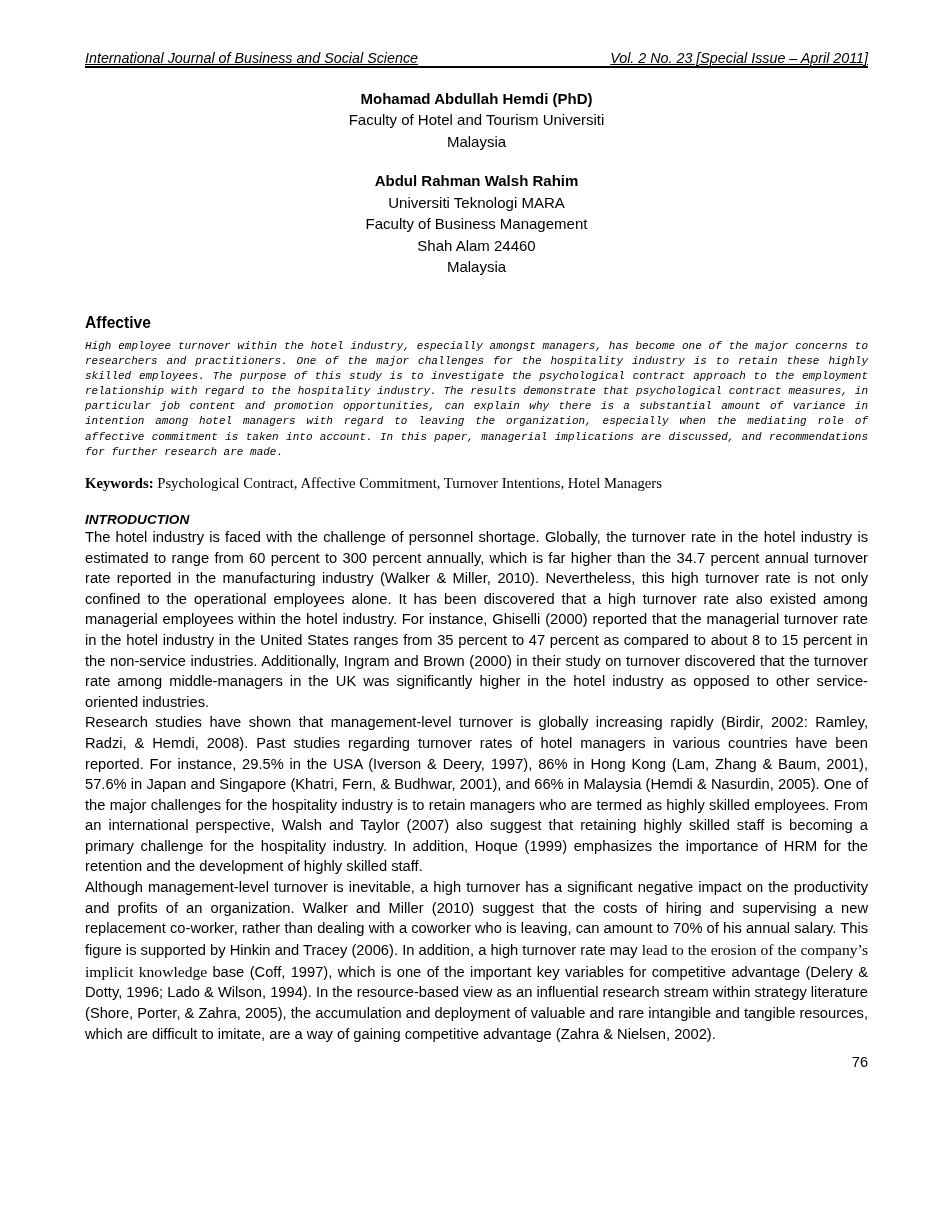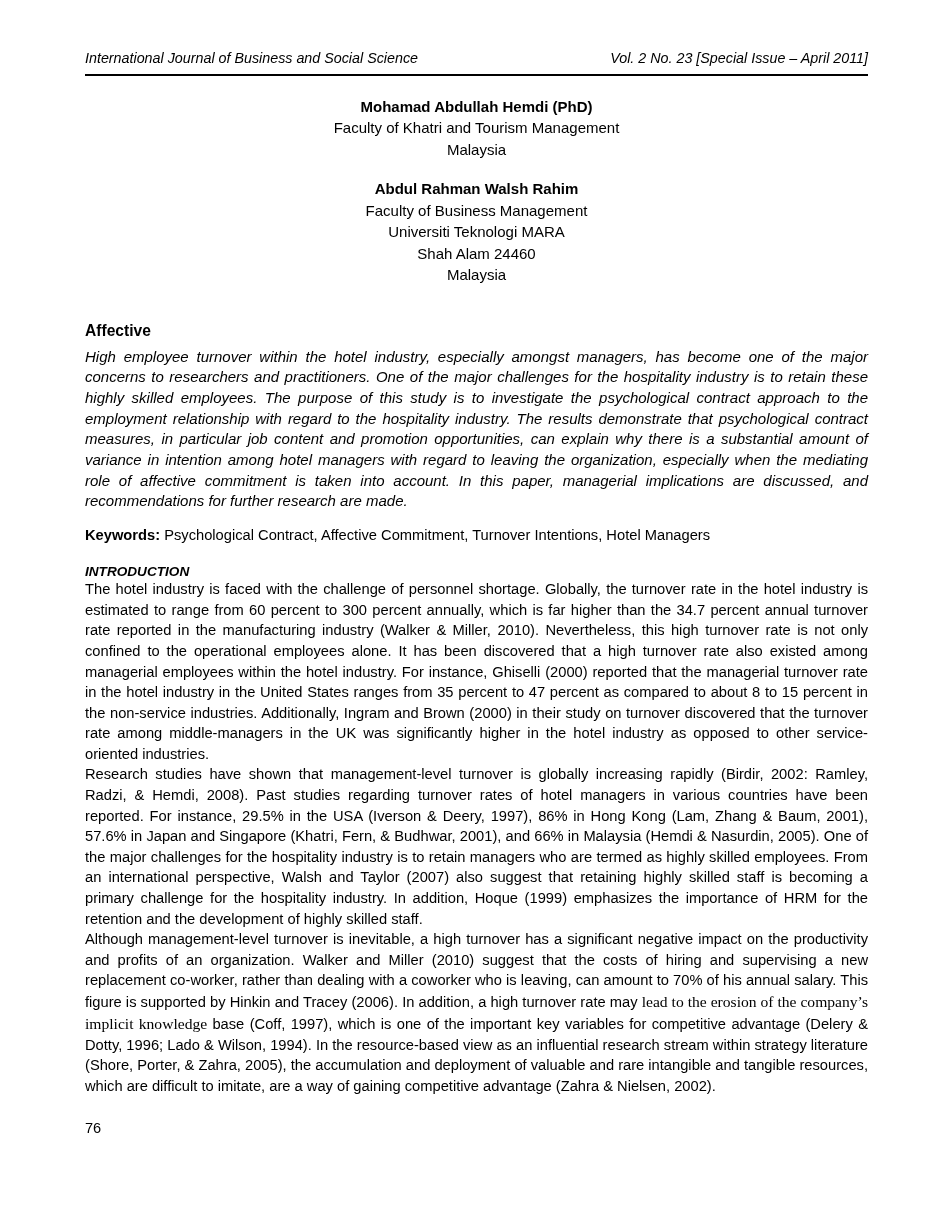--- a/index.html
+++ b/index.html
@@ -18,21 +18,22 @@
     font-family: "Liberation Sans", sans-serif;
   }
   .journal-header {
     display: flex;
     justify-content: space-between;
     align-items: baseline;
     font-style: italic;
     font-weight: bold;
     font-size: 14.3px;
     border-bottom: 2px solid #000;
-    padding-bottom: 8px;
+    padding-bottom: 0;
+    text-decoration: underline;
   }
   .journal-header span { font-weight: normal; font-style: italic; }
   .paper-title {
     margin: 22px 30px 0 30px;
     text-align: center;
     font-size: 17.6px;
     font-weight: bold;
     line-height: 1.45;
   }
   .authors { margin-top: 20px; text-align: center; }
@@ -40,72 +41,75 @@
   .author-block:first-child { margin-top: 4px; }
   .author-name { font-weight: bold; }
   .abstract-heading {
     margin: 36px 0 0 0;
     font-size: 15.6px;
     font-weight: bold;
   }
   .abstract-text {
     margin: 7px 0 12px 0;
     font-style: italic;
-    font-size: 15px;
+    font-size: 11px;
     line-height: 1.38;
     text-align: justify;
+    font-family: Liberation Mono, monospace;
   }
   .keywords-line {
     margin: 13px 0 0 0;
     font-size: 14.7px;
     line-height: 1.38;
+    font-family: Liberation Serif, serif;
   }
   .keywords-label { font-weight: bold; }
   .intro-heading {
     margin: 19px 0 0 0;
     font-size: 13.6px;
     font-weight: bold;
     font-style: italic;
   }
   .body-para {
     margin: 0 0 0 0;
     font-size: 14.7px;
     line-height: 1.40;
     text-align: justify;
   }
   .serif-inline {
     font-family: "Liberation Serif", serif;
     font-size: 15.6px;
   }
   .page-number {
-    margin-top: 24px;
+    margin-top: 10px;
     font-size: 14.6px;
+    text-align: right;
   }
 </style>
 </head>
 <body>
 
 <div class="page">
 
   <div class="journal-header">
     <span>International Journal of Business and Social Science</span>
     <span>Vol. 2 No. 23 [Special Issue – April 2011]</span>
   </div>
 
 
   <div class="authors">
     <div class="author-block">
       <div class="author-name">Mohamad Abdullah Hemdi (PhD)</div>
-      <div>Faculty of Khatri and Tourism Management</div>
+      <div>Faculty of Hotel and Tourism Universiti</div>
       <div>Malaysia</div>
     </div>
     <div class="author-block">
       <div class="author-name">Abdul Rahman Walsh Rahim</div>
+      <div>Universiti Teknologi MARA</div>
       <div>Faculty of Business Management</div>
-      <div>Universiti Teknologi MARA</div>
       <div>Shah Alam 24460</div>
       <div>Malaysia</div>
     </div>
   </div>
 
   <h2 class="abstract-heading">Affective</h2>
   <p class="abstract-text">High employee turnover within the hotel industry, especially amongst managers, has become one of the major concerns to researchers and practitioners. One of the major challenges for the hospitality industry is to retain these highly skilled employees. The purpose of this study is to investigate the psychological contract approach to the employment relationship with regard to the hospitality industry. The results demonstrate that psychological contract measures, in particular job content and promotion opportunities, can explain why there is a substantial amount of variance in intention among hotel managers with regard to leaving the organization, especially when the mediating role of affective commitment is taken into account. In this paper, managerial implications are discussed, and recommendations for further research are made.</p>
 
   <p class="keywords-line"><span class="keywords-label">Keywords:</span><span> Psychological Contract, Affective Commitment, Turnover Intentions, Hotel Managers</span></p>
 

